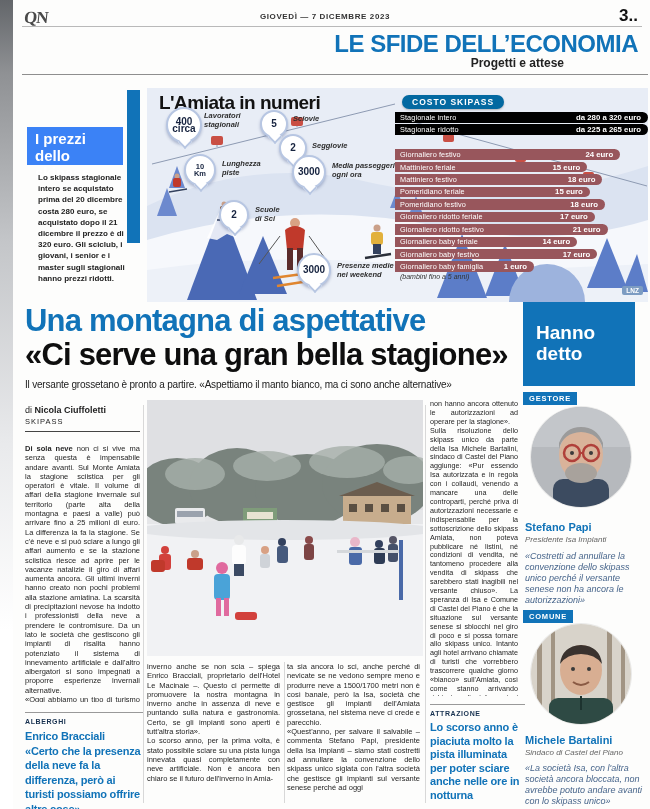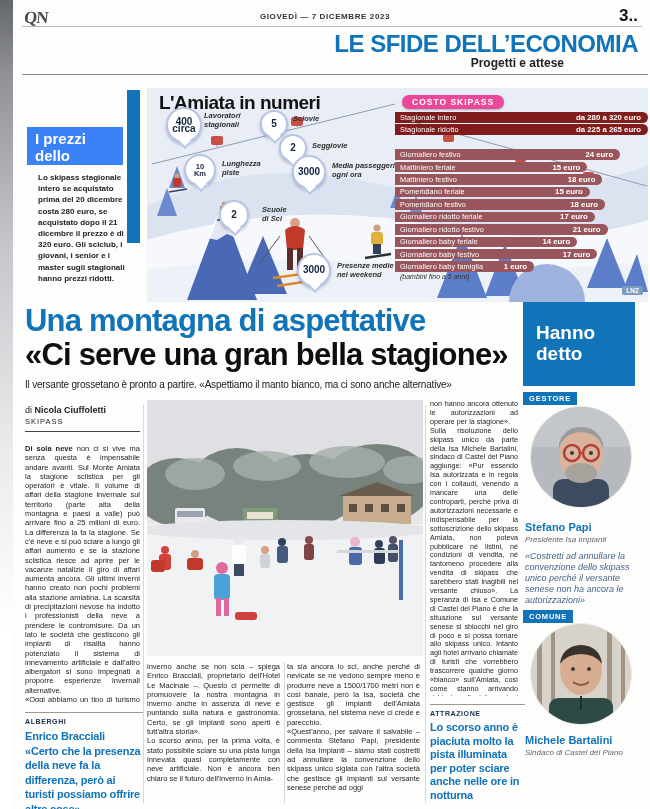--- a/index.html
+++ b/index.html
@@ -30,27 +30,27 @@
   #info-title{left:12px;top:4px;font-size:19px;font-weight:bold;color:#121212;letter-spacing:-.5px;}
   .pin{position:absolute;background:#fff;border:2px solid #b7c6e2;border-radius:50%;
        box-shadow:0 2px 3px rgba(40,60,120,.3);display:flex;align-items:center;justify-content:center;
        text-align:center;font-weight:bold;color:#16233f;white-space:pre-line;}
   .pin::after{content:"";position:absolute;left:50%;bottom:-6px;margin-left:-4px;width:8px;height:8px;
        background:#fff;border-right:2px solid #b7c6e2;border-bottom:2px solid #b7c6e2;
        transform:rotate(45deg);}
   .pin-label{position:absolute;font-style:italic;font-size:7.5px;line-height:8.5px;color:#2d2d2d;
        white-space:pre-line;font-weight:600;}
   
-  #sk-head{position:absolute;left:255px;top:7px;background:#ec4899;color:#fff;border-radius:8px;
+  #sk-head{position:absolute;left:255px;top:7px;background:#0369a1;color:#fff;border-radius:8px;
        font-size:8.5px;font-weight:bold;letter-spacing:1px;padding:2px 10px;box-shadow:0 1px 2px rgba(0,0,0,.25);}
   #sk-rows{position:absolute;left:248px;top:0;width:253px;height:214px;}
   .sk-row{position:absolute;left:0;height:10.5px;background:#98565c;border-radius:0 6px 6px 0;
        color:#fff;display:flex;align-items:center;justify-content:space-between;
        padding:0 7px 0 5px;box-sizing:border-box;}
-  .sk-row.dark{background:#7f1d1d;}
+  .sk-row.dark{background:#000000;}
   .sk-l{font-size:7.3px;letter-spacing:.1px;white-space:nowrap;}
   .sk-v{font-size:7.8px;font-weight:bold;white-space:nowrap;}
   #sk-note{position:absolute;left:253px;top:185px;font-size:7px;font-style:italic;color:#333;}
   #lnz{position:absolute;right:5px;bottom:7px;background:#7d9cc2;color:#fff;font-size:6.5px;
        font-weight:bold;padding:1px 4px;border-radius:2px;}
   
   #hl1{left:25px;top:303px;font-size:31px;font-weight:bold;color:#1173b8;letter-spacing:-.8px;}
   #hl2{left:25px;top:337px;font-size:31px;font-weight:bold;color:#0e0e0e;letter-spacing:-.8px;}
   #standfirst{left:25px;top:379px;width:500px;font-size:10px;color:#222;letter-spacing:-.2px;white-space:nowrap;}
   
@@ -172,21 +172,21 @@
         <div class="pin" style="left: 132px; top: 46px; width: 24px; height: 24px; font-size: 10px; line-height: 10px;">2</div>
         <div class="pin-label" style="left: 165px; top: 54px;">Seggiovie</div>
         <div class="pin" style="left: 145px; top: 67px; width: 30px; height: 30px; font-size: 10px; line-height: 10px;">3000</div>
         <div class="pin-label" style="left: 185px; top: 74px;">Media passeggeri
 ogni ora</div>
         <div class="pin" style="left: 37px; top: 66px; width: 28px; height: 28px; font-size: 7.5px; line-height: 7.5px;">10
 Km</div>
         <div class="pin-label" style="left: 75px; top: 72px;">Lunghezza
 piste</div>
         <div class="pin" style="left: 72px; top: 112px; width: 26px; height: 26px; font-size: 10px; line-height: 10px;">2</div>
-        <div class="pin-label" style="left: 115px; top: 118px;">Scuole
+        <div class="pin-label" style="left: 108px; top: 118px;">Scuole
 di Sci</div>
         <div class="pin" style="left: 150px; top: 165px; width: 30px; height: 30px; font-size: 10px; line-height: 10px;">3000</div>
         <div class="pin-label" style="left: 190px; top: 174px;">Presenze medie
 nei weekend</div>
       </div>
     <div id="sk-head">COSTO SKIPASS</div>
     <div id="sk-rows">
         <div class="sk-row dark" style="top: 24px; width: 100%;">
           <span class="sk-l">Stagionale intero</span>
           <span class="sk-v">da 280 a 320 euro</span>
@@ -375,15 +375,16 @@
         <path d="M50,72 L50,86" stroke="#1d332f" stroke-width="2"></path>
         <ellipse cx="50" cy="46" rx="21" ry="25" fill="#d8ae92"></ellipse>
         <path d="M29,40 Q31,22 50,21 Q69,22 71,40 Q64,30 50,30 Q36,30 29,40 Z" fill="#3a322e"></path>
         <circle cx="42" cy="45" r="2" fill="#3a3a3a"></circle>
           <circle cx="58" cy="45" r="2" fill="#3a3a3a"></circle>
         <path d="M42,58 Q50,64 58,58" fill="none" stroke="#8a5a44" stroke-width="2"></path>
       </svg>
     </div>
     <div class="p-name" style="top:432px;">Michele Bartalini</div>
     <div class="p-role" style="top:446px;">Sindaco di Castel del Piano</div>
+    <div class="p-quote" style="top:461px;">«La società Isa, con l'altra società ancora bloccata, non avrebbe potuto andare avanti con lo skipass unico»</div>
   </div>
 
 </div>
 
 </body></html>

